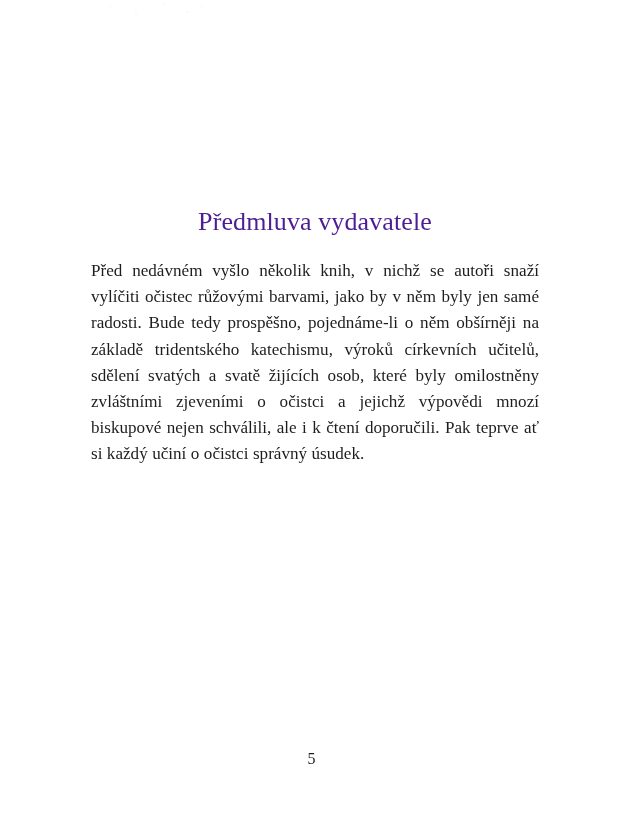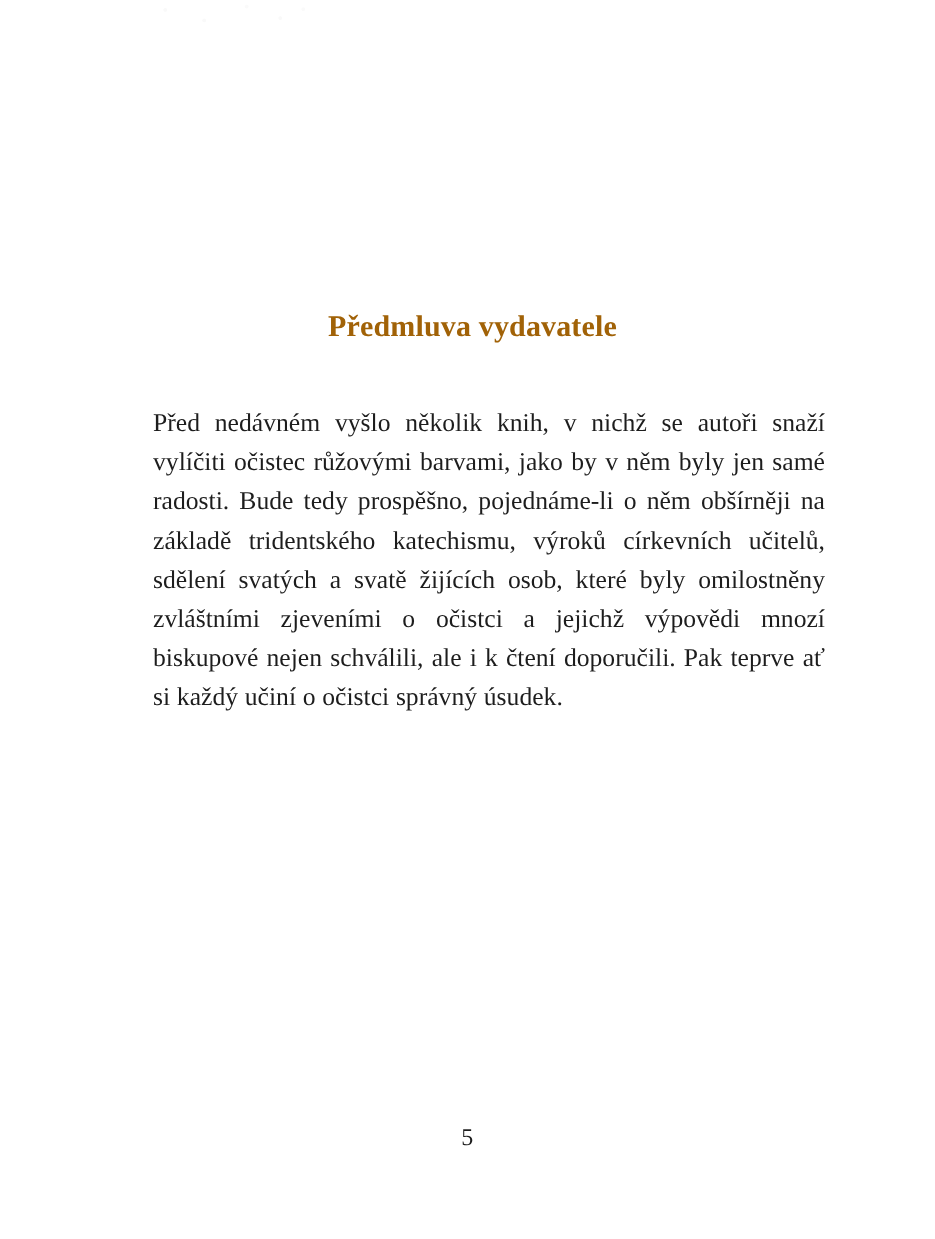--- a/index.html
+++ b/index.html
@@ -42,38 +42,38 @@
   .content {
     position: absolute;
     left: 91px;
     top: 0;
     width: 448px;
   }
 
   .chapter-title {
     margin: 0;
     padding: 0;
-    font-size: 20px;
-    font-weight: bold;
+    font-size: 26px;
+    font-weight: normal;
     text-align: center;
     letter-spacing: 0.1px;
-    color: #a16207;
+    color: #4c1d95;
     position: absolute;
     top: 206px;
     left: 0;
     width: 448px;
     line-height: 1.2;
   }
 
   .body-text {
     position: absolute;
     top: 258px;
     left: 0;
     width: 448px;
-    margin: 11px;
+    margin: 0;
     font-size: 17.1px;
     line-height: 26.2px;
     text-align: justify;
     text-justify: inter-word;
     hyphens: manual;
     color: #1d1d1d;
     word-spacing: 0.2px;
   }
 
   .page-number {

